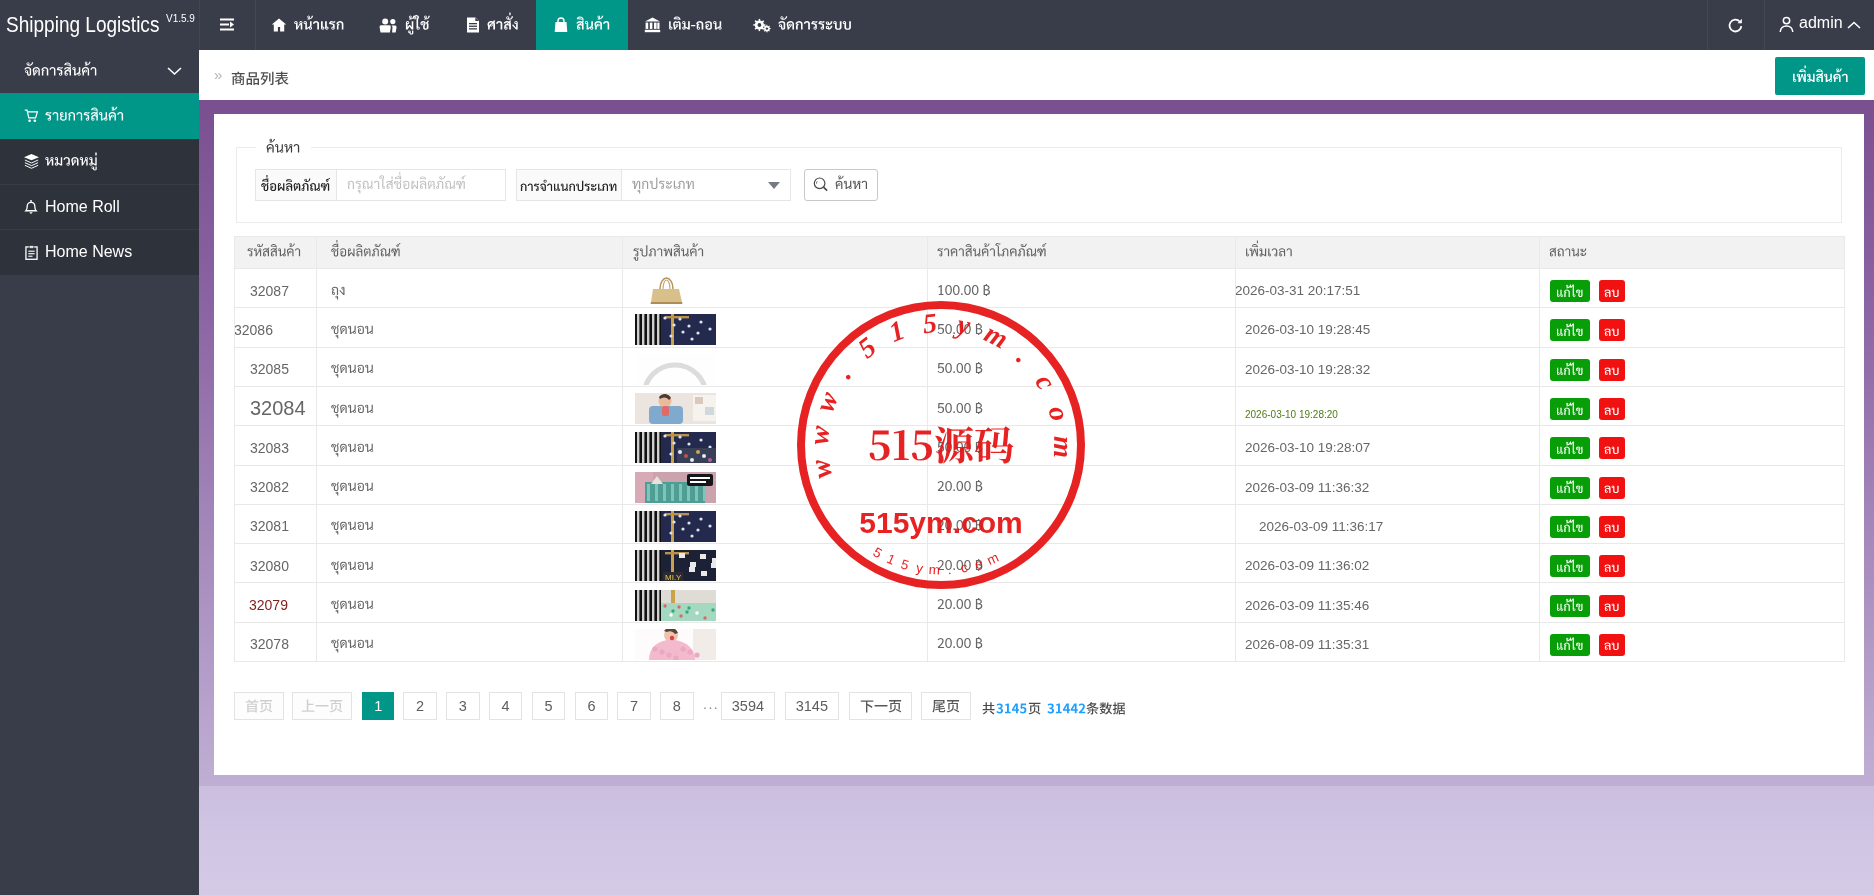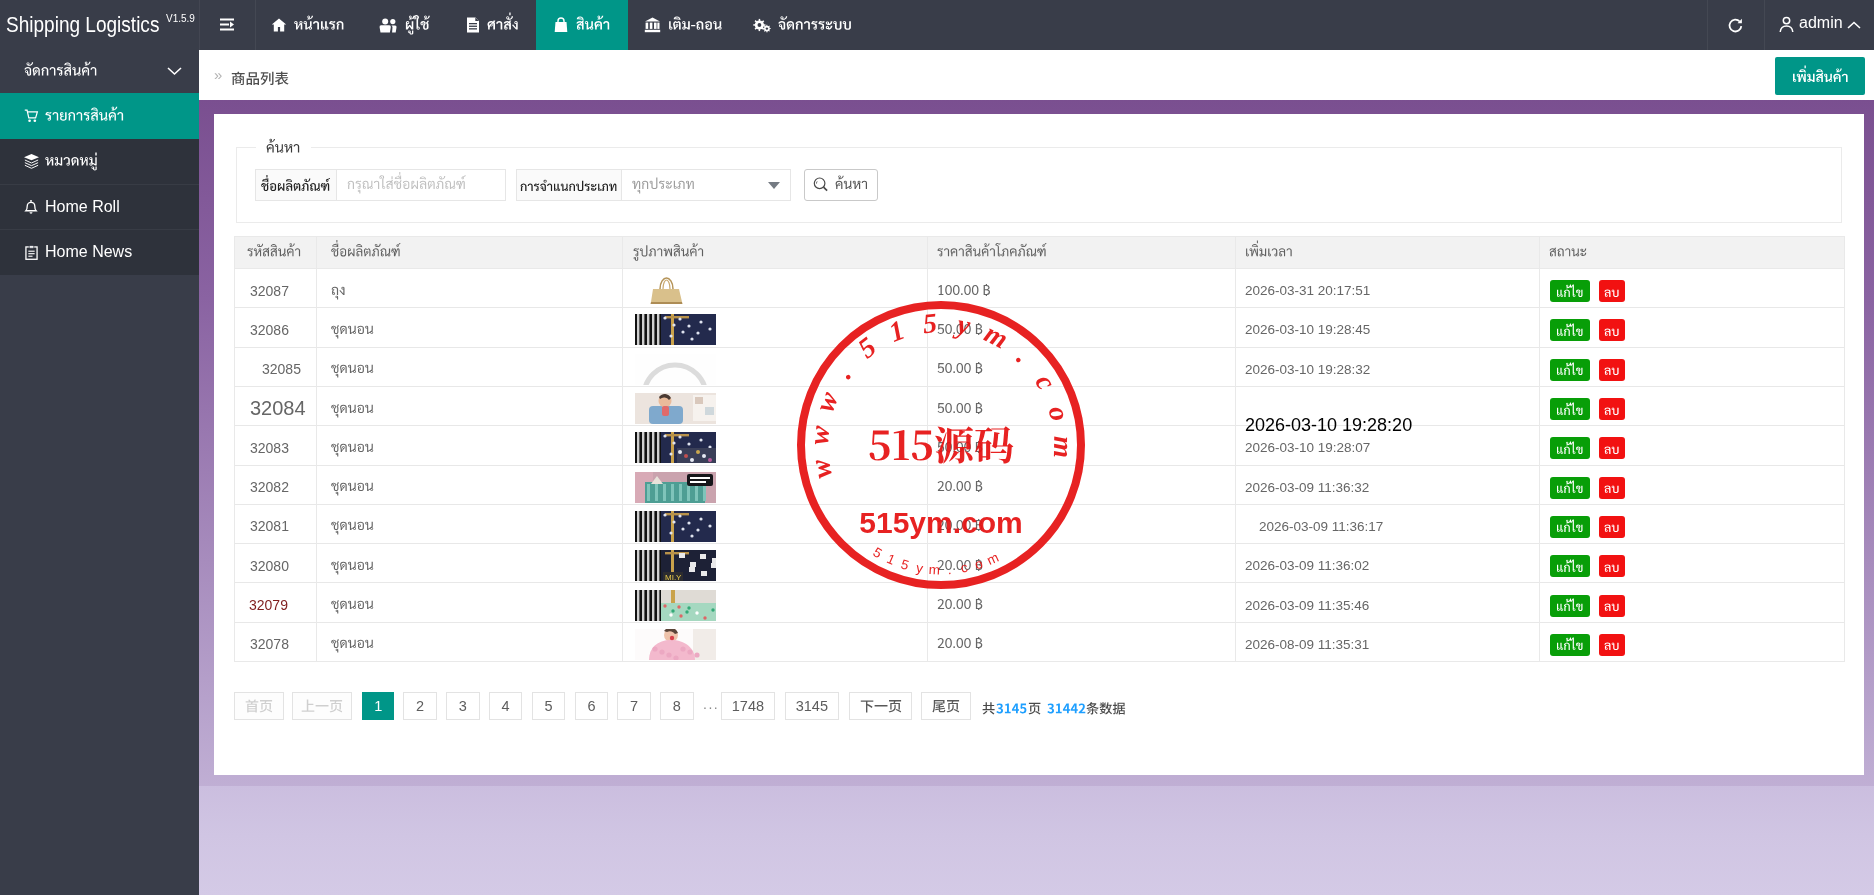--- a/index.html
+++ b/index.html
@@ -269,37 +269,37 @@
         <path d="M25 14c0-7 3.5-11 6.5-11s6.5 4 6.5 11" fill="none" stroke="#b59459" stroke-width="1.5"></path>
         <path d="M28 14c0-6 2-9 3.5-9s3.5 3 3.5 9" fill="none" stroke="#c8a76c" stroke-width="1.2"></path>
       </svg></span>
   </div>
 <div class="abs vc" style="left:927px;top:271.0px;width:308px;height:39.3px">
     <span style="margin-left:10px"><svg width="54" height="26" viewBox="0 0 54 26">
         <path d="M1.8 17.9H3.5V10.6L1.6 11.7V10.6L3.9 9.1H4.8V17.9H6.4V18.9H1.8ZM8.2 14.0Q8.2 11.5 9.1 10.2Q9.9 9.0 11.6 9.0Q13.2 9.0 14.0 10.2Q14.9 11.5 14.9 14.0Q14.9 16.5 14.0 17.8Q13.2 19.0 11.6 19.0Q9.9 19.0 9.1 17.8Q8.2 16.5 8.2 14.0ZM13.6 14.0Q13.6 12.0 13.1 11.0Q12.5 9.9 11.6 9.9Q10.6 9.9 10.0 11.0Q9.5 12.0 9.5 14.0Q9.5 16.0 10.0 17.0Q10.6 18.1 11.6 18.1Q12.5 18.1 13.1 17.0Q13.6 16.0 13.6 14.0ZM15.9 14.0Q15.9 11.5 16.8 10.2Q17.6 9.0 19.2 9.0Q20.9 9.0 21.7 10.2Q22.6 11.5 22.6 14.0Q22.6 16.5 21.7 17.8Q20.9 19.0 19.2 19.0Q17.6 19.0 16.8 17.8Q15.9 16.5 15.9 14.0ZM21.3 14.0Q21.3 12.0 20.8 11.0Q20.2 9.9 19.2 9.9Q18.3 9.9 17.7 11.0Q17.2 12.0 17.2 14.0Q17.2 16.0 17.7 17.0Q18.3 18.1 19.2 18.1Q20.2 18.1 20.8 17.0Q21.3 16.0 21.3 14.0ZM24.0 18.1Q24.0 17.7 24.2 17.5Q24.5 17.2 24.9 17.2Q25.3 17.2 25.5 17.5Q25.7 17.7 25.7 18.1Q25.7 18.5 25.5 18.8Q25.3 19.0 24.9 19.0Q24.5 19.0 24.2 18.8Q24.0 18.5 24.0 18.1ZM27.2 14.0Q27.2 11.5 28.0 10.2Q28.9 9.0 30.5 9.0Q32.1 9.0 32.9 10.2Q33.8 11.5 33.8 14.0Q33.8 16.5 32.9 17.8Q32.1 19.0 30.5 19.0Q28.9 19.0 28.0 17.8Q27.2 16.5 27.2 14.0ZM32.5 14.0Q32.5 12.0 32.0 11.0Q31.5 9.9 30.5 9.9Q29.5 9.9 29.0 11.0Q28.4 12.0 28.4 14.0Q28.4 16.0 29.0 17.0Q29.5 18.1 30.5 18.1Q31.5 18.1 32.0 17.0Q32.5 16.0 32.5 14.0ZM34.9 14.0Q34.9 11.5 35.7 10.2Q36.6 9.0 38.2 9.0Q39.8 9.0 40.6 10.2Q41.5 11.5 41.5 14.0Q41.5 16.5 40.6 17.8Q39.8 19.0 38.2 19.0Q36.6 19.0 35.7 17.8Q34.9 16.5 34.9 14.0ZM40.2 14.0Q40.2 12.0 39.7 11.0Q39.2 9.9 38.2 9.9Q37.2 9.9 36.7 11.0Q36.1 12.0 36.1 14.0Q36.1 16.0 36.7 17.0Q37.2 18.1 38.2 18.1Q39.2 18.1 39.7 17.0Q40.2 16.0 40.2 14.0ZM50.0 18.9V20.0H48.8V18.9H46.6V9.1H48.8V8.1H50.0V9.1Q52.6 9.4 52.6 11.5Q52.6 12.3 52.2 12.8Q51.9 13.3 51.1 13.6V13.7Q52.1 13.9 52.5 14.5Q53.0 15.1 53.0 16.1Q53.0 17.5 52.2 18.2Q51.5 18.8 50.0 18.9ZM47.9 13.2H49.5Q50.4 13.2 50.8 12.8Q51.3 12.4 51.3 11.6Q51.3 10.8 50.8 10.5Q50.3 10.1 49.2 10.1H47.9ZM51.7 16.1Q51.7 15.1 51.1 14.7Q50.5 14.2 49.2 14.2H47.9V17.9H49.7Q51.7 17.9 51.7 16.1Z" fill="#666"></path>
       </svg></span>
   </div>
 <div class="abs vc" style="left:1235px;top:271.0px;width:304px;height:39.3px;color:#666;font-size:13.5px">
-    <span style="margin-left:10px">2026-03-31 20:17:51</span>
+    <span style="">2026-03-31 20:17:51</span>
   </div>
 <div class="abs vc" style="left:1539px;top:271.5px;width:306px;height:39.3px">
     <span class="vc" style="margin-left:11px;width:40px;height:22px;background:#089e08;border-radius:3px;justify-content:center">
       <svg width="28" height="23" viewBox="0 0 28 23">
         <path d="M3.7 15.7Q3.7 16.3 3.4 16.6Q3.0 17.0 2.4 17.0Q1.7 17.0 1.3 16.6Q1.0 16.2 1.0 15.6V9.7H2.2V14.4Q2.3 14.4 2.5 14.4Q3.0 14.4 3.4 14.8Q3.7 15.1 3.7 15.7ZM3.0 15.7Q3.0 15.4 2.9 15.3Q2.7 15.1 2.4 15.1Q2.2 15.1 2.0 15.3Q1.9 15.4 1.9 15.7Q1.9 15.9 2.0 16.1Q2.2 16.3 2.4 16.3Q2.7 16.3 2.9 16.1Q3.0 15.9 3.0 15.7ZM7.2 15.7Q7.2 16.3 6.8 16.6Q6.4 17.0 5.8 17.0Q5.2 17.0 4.8 16.6Q4.4 16.2 4.4 15.6V9.7H5.6V14.4Q5.8 14.4 5.9 14.4Q6.5 14.4 6.8 14.8Q7.2 15.1 7.2 15.7ZM6.5 15.7Q6.5 15.4 6.3 15.3Q6.2 15.1 5.9 15.1Q5.6 15.1 5.5 15.3Q5.3 15.4 5.3 15.7Q5.3 15.9 5.5 16.1Q5.6 16.3 5.9 16.3Q6.2 16.3 6.3 16.1Q6.5 15.9 6.5 15.7ZM8.3 13.8Q8.3 13.3 8.5 13.0Q8.8 12.6 9.2 12.4Q8.7 12.3 7.9 12.2Q7.9 11.4 8.3 10.8Q8.7 10.2 9.4 9.9Q10.1 9.6 11.0 9.6Q11.8 9.6 12.4 9.9Q13.1 10.2 13.4 10.8Q13.8 11.3 13.8 12.1V16.9H12.6V12.2Q12.6 11.4 12.1 11.0Q11.6 10.5 10.9 10.5Q10.2 10.5 9.7 10.8Q9.2 11.1 9.1 11.6Q9.5 11.7 9.9 11.8Q10.3 12.0 10.5 12.2V12.5Q10.1 12.6 9.8 13.0Q9.6 13.3 9.6 13.8V16.9H8.3ZM15.0 5.0Q14.9 6.0 14.3 6.7Q13.7 7.5 12.8 7.9Q11.8 8.3 10.6 8.3H10.1V7.7Q10.4 7.6 10.7 7.4Q11.0 7.2 11.2 6.9H11.1Q10.6 6.9 10.3 6.6Q10.1 6.4 10.1 5.9Q10.1 5.4 10.4 5.1Q10.7 4.8 11.2 4.8Q11.7 4.8 12.0 5.2Q12.3 5.5 12.3 6.0Q12.3 6.3 12.1 6.7Q12.0 7.1 11.7 7.4Q12.6 7.3 13.2 6.6Q13.8 5.9 13.9 5.0ZM11.2 6.4Q11.4 6.4 11.5 6.2Q11.6 6.1 11.6 5.9Q11.6 5.7 11.5 5.6Q11.4 5.5 11.2 5.5Q11.0 5.5 10.8 5.6Q10.7 5.7 10.7 5.9Q10.7 6.1 10.8 6.2Q11.0 6.4 11.2 6.4ZM19.5 15.7Q19.5 16.3 19.1 16.6Q18.7 17.0 18.1 17.0Q17.5 17.0 17.1 16.6Q16.7 16.2 16.7 15.6V6.1L15.3 8.0L14.4 7.7Q14.3 6.4 13.9 4.4H14.9Q15.2 5.8 15.2 6.8L16.8 4.6H17.9V14.4Q18.1 14.4 18.2 14.4Q18.8 14.4 19.1 14.8Q19.5 15.1 19.5 15.7ZM18.8 15.7Q18.8 15.4 18.6 15.3Q18.4 15.1 18.2 15.1Q17.9 15.1 17.8 15.3Q17.6 15.4 17.6 15.7Q17.6 15.9 17.8 16.1Q17.9 16.3 18.2 16.3Q18.4 16.3 18.6 16.1Q18.8 15.9 18.8 15.7ZM26.5 9.7V15.2Q26.5 16.1 26.0 16.5Q25.4 17.0 24.4 17.0Q23.4 17.0 22.8 16.5Q22.3 16.1 22.3 15.2V14.0Q22.3 13.6 22.4 13.4Q22.5 13.1 22.8 12.7Q23.0 12.3 23.2 12.0Q23.3 11.7 23.3 11.4Q23.3 10.9 23.0 10.6Q22.7 10.4 22.2 10.4Q21.6 10.4 21.3 10.6Q21.4 10.6 21.4 10.6Q21.9 10.6 22.3 10.9Q22.6 11.3 22.6 11.8Q22.6 12.3 22.2 12.7Q21.9 13.1 21.3 13.1Q20.7 13.1 20.4 12.7Q20.0 12.2 20.0 11.6Q20.0 10.7 20.6 10.1Q21.2 9.6 22.2 9.6Q23.2 9.6 23.8 10.0Q24.4 10.4 24.4 11.3Q24.4 11.7 24.3 12.1Q24.2 12.4 23.9 12.8Q23.7 13.2 23.6 13.4Q23.5 13.7 23.5 14.0V15.2Q23.5 15.6 23.7 15.8Q24.0 16.0 24.4 16.0Q24.8 16.0 25.0 15.8Q25.3 15.6 25.3 15.2V9.7ZM21.3 11.3Q21.1 11.3 20.9 11.4Q20.8 11.6 20.8 11.8Q20.8 12.1 20.9 12.2Q21.1 12.4 21.3 12.4Q21.6 12.4 21.7 12.2Q21.9 12.1 21.9 11.8Q21.9 11.6 21.7 11.4Q21.6 11.3 21.3 11.3Z" fill="#fff"></path>
       </svg>
     </span>
     <span class="vc" style="margin-left:9px;width:26px;height:22px;background:#f21111;border-radius:3px;justify-content:center">
       <svg width="16" height="23" viewBox="0 0 16 23">
         <path d="M6.5 11.7V16.9H5.2V14.0Q5.2 13.5 4.7 13.2Q4.2 12.8 3.6 12.8Q3.0 12.8 2.5 13.1Q2.1 13.4 2.1 14.0V14.4Q2.2 14.4 2.4 14.4Q3.0 14.4 3.3 14.8Q3.7 15.1 3.7 15.7Q3.7 16.3 3.3 16.6Q2.9 17.0 2.3 17.0Q1.7 17.0 1.3 16.6Q0.9 16.2 0.9 15.6V14.0Q0.9 13.3 1.2 12.9Q1.6 12.4 2.2 12.2Q2.8 11.9 3.5 11.9Q4.0 11.9 4.4 12.1Q4.9 12.2 5.2 12.6V11.7Q5.2 11.2 4.8 10.8Q4.3 10.5 3.5 10.5Q2.7 10.5 2.2 10.8Q1.7 11.1 1.6 11.7H0.4Q0.5 10.7 1.3 10.1Q2.1 9.6 3.5 9.6Q4.9 9.6 5.7 10.1Q6.5 10.7 6.5 11.7ZM2.4 15.1Q2.1 15.1 2.0 15.3Q1.8 15.4 1.8 15.7Q1.8 15.9 2.0 16.1Q2.1 16.3 2.4 16.3Q2.6 16.3 2.8 16.1Q2.9 15.9 2.9 15.7Q2.9 15.4 2.8 15.3Q2.6 15.1 2.4 15.1ZM14.6 9.7V15.3Q14.6 16.1 13.8 16.5Q13.1 17.0 11.9 17.0Q10.6 17.0 9.9 16.5Q9.2 16.1 9.2 15.3V12.1Q9.0 12.1 8.9 12.1Q8.3 12.1 8.0 11.8Q7.6 11.4 7.6 10.8Q7.6 10.3 8.0 9.9Q8.3 9.6 9.0 9.6Q9.6 9.6 10.0 9.9Q10.4 10.3 10.4 10.9V15.1Q10.4 15.5 10.8 15.8Q11.2 16.0 11.9 16.0Q12.5 16.0 12.9 15.8Q13.3 15.5 13.3 15.1V9.7ZM9.5 10.8Q9.5 10.6 9.3 10.4Q9.2 10.3 8.9 10.3Q8.6 10.3 8.5 10.4Q8.3 10.6 8.3 10.8Q8.3 11.1 8.5 11.3Q8.6 11.4 8.9 11.4Q9.2 11.4 9.3 11.3Q9.5 11.1 9.5 10.8Z" fill="#fff"></path>
       </svg>
     </span>
   </div>
 <div class="abs" style="left:234px;top:346.6px;width:1611px;height:1px;background:#e8e8e8"></div>
 <div class="abs vc" style="left:234px;top:310.3px;width:82px;height:39.3px;color:#666;font-size:14px">
-    <span style="margin-left:16px">32086</span>
+    <span style="">32086</span>
   </div>
 <div class="abs vc" style="left:316px;top:310.3px;width:306px;height:39.3px">
     <span style="margin-left:15px"><svg width="43" height="26" viewBox="0 0 43 26">
         <path d="M7.4 13.9V17.1Q7.4 18.0 6.8 18.5Q6.2 19.0 5.1 19.0Q4.0 19.0 3.4 18.5Q2.8 18.0 2.8 17.1V15.5Q2.8 15.1 2.9 14.8Q3.1 14.5 3.3 14.1Q3.6 13.7 3.7 13.4Q3.9 13.0 3.9 12.6Q3.9 12.1 3.5 11.8Q3.2 11.6 2.6 11.6Q1.9 11.6 1.5 11.9Q1.6 11.9 1.8 11.9Q2.3 11.9 2.7 12.2Q3.0 12.6 3.0 13.2Q3.0 13.7 2.7 14.1Q2.3 14.5 1.7 14.5Q1.0 14.5 0.6 14.1Q0.2 13.6 0.2 12.9Q0.2 11.9 0.9 11.3Q1.5 10.7 2.6 10.7Q3.7 10.7 4.3 11.2Q4.9 11.6 4.9 12.6Q4.9 13.0 4.8 13.4Q4.7 13.8 4.4 14.2Q4.2 14.6 4.1 14.9Q4.0 15.2 4.0 15.5V17.1Q4.0 17.6 4.3 17.8Q4.6 18.1 5.1 18.1Q5.7 18.1 6.0 17.8Q6.3 17.6 6.3 17.1V13.9Q6.3 13.5 6.1 13.2Q5.9 13.0 5.5 12.9V12.2Q6.0 12.0 6.3 11.5Q6.6 11.1 6.6 10.3H7.8Q7.8 11.1 7.4 11.7Q7.1 12.3 6.6 12.5Q7.4 12.8 7.4 13.9ZM1.7 12.6Q1.4 12.6 1.2 12.7Q1.1 12.9 1.1 13.2Q1.1 13.5 1.2 13.6Q1.4 13.8 1.7 13.8Q2.0 13.8 2.1 13.6Q2.3 13.5 2.3 13.2Q2.3 12.9 2.1 12.7Q2.0 12.6 1.7 12.6ZM6.2 22.0Q6.0 22.0 5.8 22.0Q5.3 22.0 5.0 21.7Q4.7 21.4 4.7 20.9Q4.7 20.4 5.0 20.1Q5.4 19.7 5.9 19.7Q6.6 19.7 6.9 20.1Q7.3 20.4 7.3 20.9V23.5H6.2ZM6.3 20.9Q6.3 20.7 6.2 20.5Q6.0 20.4 5.8 20.4Q5.6 20.4 5.5 20.5Q5.3 20.7 5.3 20.9Q5.3 21.1 5.5 21.3Q5.6 21.4 5.8 21.4Q6.0 21.4 6.2 21.3Q6.3 21.1 6.3 20.9ZM15.7 13.5V18.9H14.5V13.6Q14.5 12.7 14.0 12.2Q13.4 11.7 12.5 11.7Q11.8 11.7 11.3 11.9Q10.8 12.2 10.5 12.7Q10.2 13.1 10.2 13.6Q10.2 13.9 10.3 14.2Q10.4 14.6 10.6 15.2Q10.7 15.8 10.8 16.1Q10.8 16.5 10.8 16.8V17.0Q11.1 16.6 11.9 15.9L12.2 15.6Q11.8 15.5 11.5 15.2Q11.2 14.9 11.2 14.4Q11.2 13.8 11.5 13.5Q11.9 13.1 12.5 13.1Q13.0 13.1 13.4 13.5Q13.7 13.9 13.7 14.4Q13.7 15.0 13.4 15.4Q13.1 15.9 12.4 16.5Q11.7 17.2 11.3 17.8Q11.0 18.3 10.9 18.9H9.7V16.9Q9.7 16.6 9.4 15.6Q9.3 14.9 9.2 14.4Q9.1 13.9 9.1 13.6Q9.1 12.8 9.5 12.1Q9.9 11.5 10.7 11.1Q11.4 10.7 12.5 10.7Q14.0 10.7 14.9 11.5Q15.7 12.2 15.7 13.5ZM12.5 15.0Q12.7 15.0 12.9 14.8Q13.0 14.6 13.0 14.4Q13.0 14.1 12.9 14.0Q12.7 13.8 12.5 13.8Q12.2 13.8 12.0 14.0Q11.9 14.1 11.9 14.4Q11.9 14.6 12.0 14.8Q12.2 15.0 12.5 15.0ZM25.0 17.5Q25.0 18.2 24.6 18.6Q24.2 19.0 23.6 19.0Q22.9 19.0 22.5 18.6Q22.1 18.2 22.1 17.6V17.5Q21.5 17.8 21.0 18.1Q20.5 18.5 20.2 18.9H18.9V13.5Q18.7 13.6 18.5 13.6Q17.9 13.6 17.5 13.2Q17.1 12.8 17.1 12.1Q17.1 11.5 17.5 11.1Q17.9 10.7 18.6 10.7Q19.3 10.7 19.7 11.1Q20.1 11.5 20.1 12.2V17.7Q20.5 17.3 21.7 16.8Q22.4 16.4 22.8 16.1Q23.2 15.9 23.3 15.6Q23.5 15.3 23.5 14.9V10.8H24.7V15.0Q24.7 15.4 24.5 15.8Q24.4 16.1 24.1 16.3Q24.5 16.5 24.8 16.8Q25.0 17.1 25.0 17.5ZM18.5 12.8Q18.8 12.8 19.0 12.6Q19.2 12.4 19.2 12.1Q19.2 11.8 19.0 11.7Q18.8 11.5 18.5 11.5Q18.2 11.5 18.1 11.7Q17.9 11.8 17.9 12.1Q17.9 12.4 18.1 12.6Q18.2 12.8 18.5 12.8ZM24.2 17.6Q24.2 17.3 24.0 17.1Q23.9 17.0 23.6 17.0Q23.3 17.0 23.1 17.1Q22.9 17.3 22.9 17.6Q22.9 17.9 23.1 18.1Q23.3 18.3 23.6 18.3Q23.9 18.3 24.0 18.1Q24.2 17.9 24.2 17.6ZM32.9 13.1V17.1Q32.9 18.0 32.1 18.5Q31.3 19.0 29.9 19.0Q28.6 19.0 27.8 18.5Q27.0 18.0 27.0 17.1V14.8Q27.0 14.2 27.5 13.8Q27.9 13.3 28.5 13.3Q29.2 13.3 29.6 13.7Q30.0 14.1 30.0 14.8Q30.0 15.4 29.6 15.8Q29.2 16.2 28.6 16.2Q28.4 16.2 28.2 16.1V16.9Q28.2 17.5 28.7 17.8Q29.2 18.1 30.0 18.1Q30.8 18.1 31.2 17.8Q31.7 17.5 31.7 16.9V13.1Q31.7 12.4 31.1 12.1Q30.6 11.7 29.7 11.7Q28.8 11.7 28.2 12.0Q27.6 12.4 27.4 13.0H26.3Q26.4 11.9 27.3 11.3Q28.3 10.7 29.7 10.7Q31.1 10.7 32.0 11.4Q32.9 12.0 32.9 13.1ZM28.0 14.8Q28.0 15.0 28.1 15.2Q28.3 15.4 28.6 15.4Q28.9 15.4 29.1 15.2Q29.3 15.0 29.3 14.8Q29.3 14.5 29.1 14.3Q28.9 14.1 28.6 14.1Q28.3 14.1 28.1 14.3Q28.0 14.5 28.0 14.8ZM42.2 17.5Q42.2 18.2 41.8 18.6Q41.3 19.0 40.7 19.0Q40.1 19.0 39.7 18.6Q39.3 18.2 39.3 17.6V17.5Q38.7 17.8 38.2 18.1Q37.6 18.5 37.3 18.9H36.1V13.5Q35.8 13.6 35.6 13.6Q35.0 13.6 34.6 13.2Q34.2 12.8 34.2 12.1Q34.2 11.5 34.7 11.1Q35.1 10.7 35.7 10.7Q36.4 10.7 36.8 11.1Q37.2 11.5 37.2 12.2V17.7Q37.6 17.3 38.8 16.8Q39.6 16.4 39.9 16.1Q40.3 15.9 40.5 15.6Q40.6 15.3 40.6 14.9V10.8H41.8V15.0Q41.8 15.4 41.7 15.8Q41.5 16.1 41.2 16.3Q41.7 16.5 41.9 16.8Q42.2 17.1 42.2 17.5ZM35.7 12.8Q36.0 12.8 36.1 12.6Q36.3 12.4 36.3 12.1Q36.3 11.8 36.1 11.7Q36.0 11.5 35.7 11.5Q35.4 11.5 35.2 11.7Q35.0 11.8 35.0 12.1Q35.0 12.4 35.2 12.6Q35.4 12.8 35.7 12.8ZM41.4 17.6Q41.4 17.3 41.2 17.1Q41.0 17.0 40.7 17.0Q40.4 17.0 40.2 17.1Q40.1 17.3 40.1 17.6Q40.1 17.9 40.2 18.1Q40.4 18.3 40.7 18.3Q41.0 18.3 41.2 18.1Q41.4 17.9 41.4 17.6Z" fill="#666"></path>
       </svg></span>
   </div>
 <div class="abs vc" style="left:622px;top:310.3px;width:305px;height:39.3px">
     <span style="margin-left:13px;font-size:0"><svg width="81" height="31" viewBox="0 0 81 31">
         <rect x="0" y="0" width="26" height="31" fill="#111"></rect>
         <rect x="2" y="0" width="2.4" height="31" fill="#cfcfcf"></rect>
@@ -336,21 +336,21 @@
         <path d="M3.7 15.7Q3.7 16.3 3.4 16.6Q3.0 17.0 2.4 17.0Q1.7 17.0 1.3 16.6Q1.0 16.2 1.0 15.6V9.7H2.2V14.4Q2.3 14.4 2.5 14.4Q3.0 14.4 3.4 14.8Q3.7 15.1 3.7 15.7ZM3.0 15.7Q3.0 15.4 2.9 15.3Q2.7 15.1 2.4 15.1Q2.2 15.1 2.0 15.3Q1.9 15.4 1.9 15.7Q1.9 15.9 2.0 16.1Q2.2 16.3 2.4 16.3Q2.7 16.3 2.9 16.1Q3.0 15.9 3.0 15.7ZM7.2 15.7Q7.2 16.3 6.8 16.6Q6.4 17.0 5.8 17.0Q5.2 17.0 4.8 16.6Q4.4 16.2 4.4 15.6V9.7H5.6V14.4Q5.8 14.4 5.9 14.4Q6.5 14.4 6.8 14.8Q7.2 15.1 7.2 15.7ZM6.5 15.7Q6.5 15.4 6.3 15.3Q6.2 15.1 5.9 15.1Q5.6 15.1 5.5 15.3Q5.3 15.4 5.3 15.7Q5.3 15.9 5.5 16.1Q5.6 16.3 5.9 16.3Q6.2 16.3 6.3 16.1Q6.5 15.9 6.5 15.7ZM8.3 13.8Q8.3 13.3 8.5 13.0Q8.8 12.6 9.2 12.4Q8.7 12.3 7.9 12.2Q7.9 11.4 8.3 10.8Q8.7 10.2 9.4 9.9Q10.1 9.6 11.0 9.6Q11.8 9.6 12.4 9.9Q13.1 10.2 13.4 10.8Q13.8 11.3 13.8 12.1V16.9H12.6V12.2Q12.6 11.4 12.1 11.0Q11.6 10.5 10.9 10.5Q10.2 10.5 9.7 10.8Q9.2 11.1 9.1 11.6Q9.5 11.7 9.9 11.8Q10.3 12.0 10.5 12.2V12.5Q10.1 12.6 9.8 13.0Q9.6 13.3 9.6 13.8V16.9H8.3ZM15.0 5.0Q14.9 6.0 14.3 6.7Q13.7 7.5 12.8 7.9Q11.8 8.3 10.6 8.3H10.1V7.7Q10.4 7.6 10.7 7.4Q11.0 7.2 11.2 6.9H11.1Q10.6 6.9 10.3 6.6Q10.1 6.4 10.1 5.9Q10.1 5.4 10.4 5.1Q10.7 4.8 11.2 4.8Q11.7 4.8 12.0 5.2Q12.3 5.5 12.3 6.0Q12.3 6.3 12.1 6.7Q12.0 7.1 11.7 7.4Q12.6 7.3 13.2 6.6Q13.8 5.9 13.9 5.0ZM11.2 6.4Q11.4 6.4 11.5 6.2Q11.6 6.1 11.6 5.9Q11.6 5.7 11.5 5.6Q11.4 5.5 11.2 5.5Q11.0 5.5 10.8 5.6Q10.7 5.7 10.7 5.9Q10.7 6.1 10.8 6.2Q11.0 6.4 11.2 6.4ZM19.5 15.7Q19.5 16.3 19.1 16.6Q18.7 17.0 18.1 17.0Q17.5 17.0 17.1 16.6Q16.7 16.2 16.7 15.6V6.1L15.3 8.0L14.4 7.7Q14.3 6.4 13.9 4.4H14.9Q15.2 5.8 15.2 6.8L16.8 4.6H17.9V14.4Q18.1 14.4 18.2 14.4Q18.8 14.4 19.1 14.8Q19.5 15.1 19.5 15.7ZM18.8 15.7Q18.8 15.4 18.6 15.3Q18.4 15.1 18.2 15.1Q17.9 15.1 17.8 15.3Q17.6 15.4 17.6 15.7Q17.6 15.9 17.8 16.1Q17.9 16.3 18.2 16.3Q18.4 16.3 18.6 16.1Q18.8 15.9 18.8 15.7ZM26.5 9.7V15.2Q26.5 16.1 26.0 16.5Q25.4 17.0 24.4 17.0Q23.4 17.0 22.8 16.5Q22.3 16.1 22.3 15.2V14.0Q22.3 13.6 22.4 13.4Q22.5 13.1 22.8 12.7Q23.0 12.3 23.2 12.0Q23.3 11.7 23.3 11.4Q23.3 10.9 23.0 10.6Q22.7 10.4 22.2 10.4Q21.6 10.4 21.3 10.6Q21.4 10.6 21.4 10.6Q21.9 10.6 22.3 10.9Q22.6 11.3 22.6 11.8Q22.6 12.3 22.2 12.7Q21.9 13.1 21.3 13.1Q20.7 13.1 20.4 12.7Q20.0 12.2 20.0 11.6Q20.0 10.7 20.6 10.1Q21.2 9.6 22.2 9.6Q23.2 9.6 23.8 10.0Q24.4 10.4 24.4 11.3Q24.4 11.7 24.3 12.1Q24.2 12.4 23.9 12.8Q23.7 13.2 23.6 13.4Q23.5 13.7 23.5 14.0V15.2Q23.5 15.6 23.7 15.8Q24.0 16.0 24.4 16.0Q24.8 16.0 25.0 15.8Q25.3 15.6 25.3 15.2V9.7ZM21.3 11.3Q21.1 11.3 20.9 11.4Q20.8 11.6 20.8 11.8Q20.8 12.1 20.9 12.2Q21.1 12.4 21.3 12.4Q21.6 12.4 21.7 12.2Q21.9 12.1 21.9 11.8Q21.9 11.6 21.7 11.4Q21.6 11.3 21.3 11.3Z" fill="#fff"></path>
       </svg>
     </span>
     <span class="vc" style="margin-left:9px;width:26px;height:22px;background:#f21111;border-radius:3px;justify-content:center">
       <svg width="16" height="23" viewBox="0 0 16 23">
         <path d="M6.5 11.7V16.9H5.2V14.0Q5.2 13.5 4.7 13.2Q4.2 12.8 3.6 12.8Q3.0 12.8 2.5 13.1Q2.1 13.4 2.1 14.0V14.4Q2.2 14.4 2.4 14.4Q3.0 14.4 3.3 14.8Q3.7 15.1 3.7 15.7Q3.7 16.3 3.3 16.6Q2.9 17.0 2.3 17.0Q1.7 17.0 1.3 16.6Q0.9 16.2 0.9 15.6V14.0Q0.9 13.3 1.2 12.9Q1.6 12.4 2.2 12.2Q2.8 11.9 3.5 11.9Q4.0 11.9 4.4 12.1Q4.9 12.2 5.2 12.6V11.7Q5.2 11.2 4.8 10.8Q4.3 10.5 3.5 10.5Q2.7 10.5 2.2 10.8Q1.7 11.1 1.6 11.7H0.4Q0.5 10.7 1.3 10.1Q2.1 9.6 3.5 9.6Q4.9 9.6 5.7 10.1Q6.5 10.7 6.5 11.7ZM2.4 15.1Q2.1 15.1 2.0 15.3Q1.8 15.4 1.8 15.7Q1.8 15.9 2.0 16.1Q2.1 16.3 2.4 16.3Q2.6 16.3 2.8 16.1Q2.9 15.9 2.9 15.7Q2.9 15.4 2.8 15.3Q2.6 15.1 2.4 15.1ZM14.6 9.7V15.3Q14.6 16.1 13.8 16.5Q13.1 17.0 11.9 17.0Q10.6 17.0 9.9 16.5Q9.2 16.1 9.2 15.3V12.1Q9.0 12.1 8.9 12.1Q8.3 12.1 8.0 11.8Q7.6 11.4 7.6 10.8Q7.6 10.3 8.0 9.9Q8.3 9.6 9.0 9.6Q9.6 9.6 10.0 9.9Q10.4 10.3 10.4 10.9V15.1Q10.4 15.5 10.8 15.8Q11.2 16.0 11.9 16.0Q12.5 16.0 12.9 15.8Q13.3 15.5 13.3 15.1V9.7ZM9.5 10.8Q9.5 10.6 9.3 10.4Q9.2 10.3 8.9 10.3Q8.6 10.3 8.5 10.4Q8.3 10.6 8.3 10.8Q8.3 11.1 8.5 11.3Q8.6 11.4 8.9 11.4Q9.2 11.4 9.3 11.3Q9.5 11.1 9.5 10.8Z" fill="#fff"></path>
       </svg>
     </span>
   </div>
 <div class="abs" style="left:234px;top:385.9px;width:1611px;height:1px;background:#e8e8e8"></div>
-<div class="abs vc" style="left:246px;top:349.6px;width:82px;height:39.3px;color:#666;font-size:14px">
+<div class="abs vc" style="left:234px;top:349.6px;width:82px;height:39.3px;color:#666;font-size:14px">
     <span style="margin-left:16px">32085</span>
   </div>
 <div class="abs vc" style="left:316px;top:349.6px;width:306px;height:39.3px">
     <span style="margin-left:15px"><svg width="43" height="26" viewBox="0 0 43 26">
         <path d="M7.4 13.9V17.1Q7.4 18.0 6.8 18.5Q6.2 19.0 5.1 19.0Q4.0 19.0 3.4 18.5Q2.8 18.0 2.8 17.1V15.5Q2.8 15.1 2.9 14.8Q3.1 14.5 3.3 14.1Q3.6 13.7 3.7 13.4Q3.9 13.0 3.9 12.6Q3.9 12.1 3.5 11.8Q3.2 11.6 2.6 11.6Q1.9 11.6 1.5 11.9Q1.6 11.9 1.8 11.9Q2.3 11.9 2.7 12.2Q3.0 12.6 3.0 13.2Q3.0 13.7 2.7 14.1Q2.3 14.5 1.7 14.5Q1.0 14.5 0.6 14.1Q0.2 13.6 0.2 12.9Q0.2 11.9 0.9 11.3Q1.5 10.7 2.6 10.7Q3.7 10.7 4.3 11.2Q4.9 11.6 4.9 12.6Q4.9 13.0 4.8 13.4Q4.7 13.8 4.4 14.2Q4.2 14.6 4.1 14.9Q4.0 15.2 4.0 15.5V17.1Q4.0 17.6 4.3 17.8Q4.6 18.1 5.1 18.1Q5.7 18.1 6.0 17.8Q6.3 17.6 6.3 17.1V13.9Q6.3 13.5 6.1 13.2Q5.9 13.0 5.5 12.9V12.2Q6.0 12.0 6.3 11.5Q6.6 11.1 6.6 10.3H7.8Q7.8 11.1 7.4 11.7Q7.1 12.3 6.6 12.5Q7.4 12.8 7.4 13.9ZM1.7 12.6Q1.4 12.6 1.2 12.7Q1.1 12.9 1.1 13.2Q1.1 13.5 1.2 13.6Q1.4 13.8 1.7 13.8Q2.0 13.8 2.1 13.6Q2.3 13.5 2.3 13.2Q2.3 12.9 2.1 12.7Q2.0 12.6 1.7 12.6ZM6.2 22.0Q6.0 22.0 5.8 22.0Q5.3 22.0 5.0 21.7Q4.7 21.4 4.7 20.9Q4.7 20.4 5.0 20.1Q5.4 19.7 5.9 19.7Q6.6 19.7 6.9 20.1Q7.3 20.4 7.3 20.9V23.5H6.2ZM6.3 20.9Q6.3 20.7 6.2 20.5Q6.0 20.4 5.8 20.4Q5.6 20.4 5.5 20.5Q5.3 20.7 5.3 20.9Q5.3 21.1 5.5 21.3Q5.6 21.4 5.8 21.4Q6.0 21.4 6.2 21.3Q6.3 21.1 6.3 20.9ZM15.7 13.5V18.9H14.5V13.6Q14.5 12.7 14.0 12.2Q13.4 11.7 12.5 11.7Q11.8 11.7 11.3 11.9Q10.8 12.2 10.5 12.7Q10.2 13.1 10.2 13.6Q10.2 13.9 10.3 14.2Q10.4 14.6 10.6 15.2Q10.7 15.8 10.8 16.1Q10.8 16.5 10.8 16.8V17.0Q11.1 16.6 11.9 15.9L12.2 15.6Q11.8 15.5 11.5 15.2Q11.2 14.9 11.2 14.4Q11.2 13.8 11.5 13.5Q11.9 13.1 12.5 13.1Q13.0 13.1 13.4 13.5Q13.7 13.9 13.7 14.4Q13.7 15.0 13.4 15.4Q13.1 15.9 12.4 16.5Q11.7 17.2 11.3 17.8Q11.0 18.3 10.9 18.9H9.7V16.9Q9.7 16.6 9.4 15.6Q9.3 14.9 9.2 14.4Q9.1 13.9 9.1 13.6Q9.1 12.8 9.5 12.1Q9.9 11.5 10.7 11.1Q11.4 10.7 12.5 10.7Q14.0 10.7 14.9 11.5Q15.7 12.2 15.7 13.5ZM12.5 15.0Q12.7 15.0 12.9 14.8Q13.0 14.6 13.0 14.4Q13.0 14.1 12.9 14.0Q12.7 13.8 12.5 13.8Q12.2 13.8 12.0 14.0Q11.9 14.1 11.9 14.4Q11.9 14.6 12.0 14.8Q12.2 15.0 12.5 15.0ZM25.0 17.5Q25.0 18.2 24.6 18.6Q24.2 19.0 23.6 19.0Q22.9 19.0 22.5 18.6Q22.1 18.2 22.1 17.6V17.5Q21.5 17.8 21.0 18.1Q20.5 18.5 20.2 18.9H18.9V13.5Q18.7 13.6 18.5 13.6Q17.9 13.6 17.5 13.2Q17.1 12.8 17.1 12.1Q17.1 11.5 17.5 11.1Q17.9 10.7 18.6 10.7Q19.3 10.7 19.7 11.1Q20.1 11.5 20.1 12.2V17.7Q20.5 17.3 21.7 16.8Q22.4 16.4 22.8 16.1Q23.2 15.9 23.3 15.6Q23.5 15.3 23.5 14.9V10.8H24.7V15.0Q24.7 15.4 24.5 15.8Q24.4 16.1 24.1 16.3Q24.5 16.5 24.8 16.8Q25.0 17.1 25.0 17.5ZM18.5 12.8Q18.8 12.8 19.0 12.6Q19.2 12.4 19.2 12.1Q19.2 11.8 19.0 11.7Q18.8 11.5 18.5 11.5Q18.2 11.5 18.1 11.7Q17.9 11.8 17.9 12.1Q17.9 12.4 18.1 12.6Q18.2 12.8 18.5 12.8ZM24.2 17.6Q24.2 17.3 24.0 17.1Q23.9 17.0 23.6 17.0Q23.3 17.0 23.1 17.1Q22.9 17.3 22.9 17.6Q22.9 17.9 23.1 18.1Q23.3 18.3 23.6 18.3Q23.9 18.3 24.0 18.1Q24.2 17.9 24.2 17.6ZM32.9 13.1V17.1Q32.9 18.0 32.1 18.5Q31.3 19.0 29.9 19.0Q28.6 19.0 27.8 18.5Q27.0 18.0 27.0 17.1V14.8Q27.0 14.2 27.5 13.8Q27.9 13.3 28.5 13.3Q29.2 13.3 29.6 13.7Q30.0 14.1 30.0 14.8Q30.0 15.4 29.6 15.8Q29.2 16.2 28.6 16.2Q28.4 16.2 28.2 16.1V16.9Q28.2 17.5 28.7 17.8Q29.2 18.1 30.0 18.1Q30.8 18.1 31.2 17.8Q31.7 17.5 31.7 16.9V13.1Q31.7 12.4 31.1 12.1Q30.6 11.7 29.7 11.7Q28.8 11.7 28.2 12.0Q27.6 12.4 27.4 13.0H26.3Q26.4 11.9 27.3 11.3Q28.3 10.7 29.7 10.7Q31.1 10.7 32.0 11.4Q32.9 12.0 32.9 13.1ZM28.0 14.8Q28.0 15.0 28.1 15.2Q28.3 15.4 28.6 15.4Q28.9 15.4 29.1 15.2Q29.3 15.0 29.3 14.8Q29.3 14.5 29.1 14.3Q28.9 14.1 28.6 14.1Q28.3 14.1 28.1 14.3Q28.0 14.5 28.0 14.8ZM42.2 17.5Q42.2 18.2 41.8 18.6Q41.3 19.0 40.7 19.0Q40.1 19.0 39.7 18.6Q39.3 18.2 39.3 17.6V17.5Q38.7 17.8 38.2 18.1Q37.6 18.5 37.3 18.9H36.1V13.5Q35.8 13.6 35.6 13.6Q35.0 13.6 34.6 13.2Q34.2 12.8 34.2 12.1Q34.2 11.5 34.7 11.1Q35.1 10.7 35.7 10.7Q36.4 10.7 36.8 11.1Q37.2 11.5 37.2 12.2V17.7Q37.6 17.3 38.8 16.8Q39.6 16.4 39.9 16.1Q40.3 15.9 40.5 15.6Q40.6 15.3 40.6 14.9V10.8H41.8V15.0Q41.8 15.4 41.7 15.8Q41.5 16.1 41.2 16.3Q41.7 16.5 41.9 16.8Q42.2 17.1 42.2 17.5ZM35.7 12.8Q36.0 12.8 36.1 12.6Q36.3 12.4 36.3 12.1Q36.3 11.8 36.1 11.7Q36.0 11.5 35.7 11.5Q35.4 11.5 35.2 11.7Q35.0 11.8 35.0 12.1Q35.0 12.4 35.2 12.6Q35.4 12.8 35.7 12.8ZM41.4 17.6Q41.4 17.3 41.2 17.1Q41.0 17.0 40.7 17.0Q40.4 17.0 40.2 17.1Q40.1 17.3 40.1 17.6Q40.1 17.9 40.2 18.1Q40.4 18.3 40.7 18.3Q41.0 18.3 41.2 18.1Q41.4 17.9 41.4 17.6Z" fill="#666"></path>
       </svg></span>
   </div>
 <div class="abs vc" style="left:622px;top:349.6px;width:305px;height:39.3px">
     <span style="margin-left:13px;font-size:0"><svg width="81" height="31" viewBox="0 0 81 31">
         <rect width="81" height="31" fill="#fefefe"></rect>
@@ -396,21 +396,21 @@
         <circle cx="30" cy="8" r="6.5" fill="#e9bb9b"></circle>
         <path d="M24 4a7 7 0 0 1 12 1l-2 2a6 6 0 0 0-9-1z" fill="#4a3a33"></path>
         <rect x="27" y="13" width="7" height="10" rx="2" fill="#e06a6a"></rect>
       </svg></span>
   </div>
 <div class="abs vc" style="left:927px;top:388.9px;width:308px;height:39.3px">
     <span style="margin-left:10px"><svg width="46" height="26" viewBox="0 0 46 26">
         <path d="M0.6 17.6 1.2 16.8Q1.7 17.3 2.3 17.7Q2.9 18.0 3.6 18.0Q4.6 18.0 5.2 17.4Q5.7 16.7 5.7 15.7Q5.7 14.6 5.2 14.0Q4.7 13.5 3.8 13.5Q3.3 13.5 2.8 13.7Q2.3 14.0 2.0 14.4H1.0L1.4 9.1H6.7V10.2H2.6L2.3 13.0Q2.6 12.8 3.1 12.6Q3.6 12.4 4.1 12.4Q5.5 12.4 6.3 13.3Q7.1 14.2 7.1 15.6Q7.1 16.7 6.7 17.4Q6.2 18.2 5.5 18.6Q4.7 19.0 3.7 19.0Q2.7 19.0 1.9 18.6Q1.1 18.3 0.6 17.6ZM8.2 14.0Q8.2 11.5 9.1 10.2Q9.9 9.0 11.6 9.0Q13.2 9.0 14.0 10.2Q14.9 11.5 14.9 14.0Q14.9 16.5 14.0 17.8Q13.2 19.0 11.6 19.0Q9.9 19.0 9.1 17.8Q8.2 16.5 8.2 14.0ZM13.6 14.0Q13.6 12.0 13.1 11.0Q12.5 9.9 11.6 9.9Q10.6 9.9 10.0 11.0Q9.5 12.0 9.5 14.0Q9.5 16.0 10.0 17.0Q10.6 18.1 11.6 18.1Q12.5 18.1 13.1 17.0Q13.6 16.0 13.6 14.0ZM16.3 18.1Q16.3 17.7 16.5 17.5Q16.8 17.2 17.2 17.2Q17.6 17.2 17.8 17.5Q18.0 17.7 18.0 18.1Q18.0 18.5 17.8 18.8Q17.6 19.0 17.2 19.0Q16.8 19.0 16.5 18.8Q16.3 18.5 16.3 18.1ZM19.5 14.0Q19.5 11.5 20.3 10.2Q21.2 9.0 22.8 9.0Q24.4 9.0 25.2 10.2Q26.1 11.5 26.1 14.0Q26.1 16.5 25.2 17.8Q24.4 19.0 22.8 19.0Q21.2 19.0 20.3 17.8Q19.5 16.5 19.5 14.0ZM24.8 14.0Q24.8 12.0 24.3 11.0Q23.8 9.9 22.8 9.9Q21.8 9.9 21.3 11.0Q20.7 12.0 20.7 14.0Q20.7 16.0 21.3 17.0Q21.8 18.1 22.8 18.1Q23.8 18.1 24.3 17.0Q24.8 16.0 24.8 14.0ZM27.2 14.0Q27.2 11.5 28.0 10.2Q28.9 9.0 30.5 9.0Q32.1 9.0 32.9 10.2Q33.8 11.5 33.8 14.0Q33.8 16.5 32.9 17.8Q32.1 19.0 30.5 19.0Q28.9 19.0 28.0 17.8Q27.2 16.5 27.2 14.0ZM32.5 14.0Q32.5 12.0 32.0 11.0Q31.5 9.9 30.5 9.9Q29.5 9.9 29.0 11.0Q28.4 12.0 28.4 14.0Q28.4 16.0 29.0 17.0Q29.5 18.1 30.5 18.1Q31.5 18.1 32.0 17.0Q32.5 16.0 32.5 14.0ZM42.3 18.9V20.0H41.1V18.9H38.9V9.1H41.1V8.1H42.3V9.1Q44.9 9.4 44.9 11.5Q44.9 12.3 44.5 12.8Q44.2 13.3 43.4 13.6V13.7Q44.4 13.9 44.8 14.5Q45.3 15.1 45.3 16.1Q45.3 17.5 44.5 18.2Q43.8 18.8 42.3 18.9ZM40.2 13.2H41.8Q42.7 13.2 43.1 12.8Q43.6 12.4 43.6 11.6Q43.6 10.8 43.1 10.5Q42.6 10.1 41.5 10.1H40.2ZM44.0 16.1Q44.0 15.1 43.4 14.7Q42.8 14.2 41.5 14.2H40.2V17.9H42.0Q44.0 17.9 44.0 16.1Z" fill="#666"></path>
       </svg></span>
   </div>
-<div class="abs vc" style="left:1235px;top:406px;width:304px;height:39.3px;color:#000000;font-size:18px">
+<div class="abs vc" style="left:1235px;top:395px;width:304px;height:39.3px;color:#4d7c0f;font-size:10px">
     <span style="margin-left:10px">2026-03-10 19:28:20</span>
   </div>
 <div class="abs vc" style="left:1539px;top:389.4px;width:306px;height:39.3px">
     <span class="vc" style="margin-left:11px;width:40px;height:22px;background:#089e08;border-radius:3px;justify-content:center">
       <svg width="28" height="23" viewBox="0 0 28 23">
         <path d="M3.7 15.7Q3.7 16.3 3.4 16.6Q3.0 17.0 2.4 17.0Q1.7 17.0 1.3 16.6Q1.0 16.2 1.0 15.6V9.7H2.2V14.4Q2.3 14.4 2.5 14.4Q3.0 14.4 3.4 14.8Q3.7 15.1 3.7 15.7ZM3.0 15.7Q3.0 15.4 2.9 15.3Q2.7 15.1 2.4 15.1Q2.2 15.1 2.0 15.3Q1.9 15.4 1.9 15.7Q1.9 15.9 2.0 16.1Q2.2 16.3 2.4 16.3Q2.7 16.3 2.9 16.1Q3.0 15.9 3.0 15.7ZM7.2 15.7Q7.2 16.3 6.8 16.6Q6.4 17.0 5.8 17.0Q5.2 17.0 4.8 16.6Q4.4 16.2 4.4 15.6V9.7H5.6V14.4Q5.8 14.4 5.9 14.4Q6.5 14.4 6.8 14.8Q7.2 15.1 7.2 15.7ZM6.5 15.7Q6.5 15.4 6.3 15.3Q6.2 15.1 5.9 15.1Q5.6 15.1 5.5 15.3Q5.3 15.4 5.3 15.7Q5.3 15.9 5.5 16.1Q5.6 16.3 5.9 16.3Q6.2 16.3 6.3 16.1Q6.5 15.9 6.5 15.7ZM8.3 13.8Q8.3 13.3 8.5 13.0Q8.8 12.6 9.2 12.4Q8.7 12.3 7.9 12.2Q7.9 11.4 8.3 10.8Q8.7 10.2 9.4 9.9Q10.1 9.6 11.0 9.6Q11.8 9.6 12.4 9.9Q13.1 10.2 13.4 10.8Q13.8 11.3 13.8 12.1V16.9H12.6V12.2Q12.6 11.4 12.1 11.0Q11.6 10.5 10.9 10.5Q10.2 10.5 9.7 10.8Q9.2 11.1 9.1 11.6Q9.5 11.7 9.9 11.8Q10.3 12.0 10.5 12.2V12.5Q10.1 12.6 9.8 13.0Q9.6 13.3 9.6 13.8V16.9H8.3ZM15.0 5.0Q14.9 6.0 14.3 6.7Q13.7 7.5 12.8 7.9Q11.8 8.3 10.6 8.3H10.1V7.7Q10.4 7.6 10.7 7.4Q11.0 7.2 11.2 6.9H11.1Q10.6 6.9 10.3 6.6Q10.1 6.4 10.1 5.9Q10.1 5.4 10.4 5.1Q10.7 4.8 11.2 4.8Q11.7 4.8 12.0 5.2Q12.3 5.5 12.3 6.0Q12.3 6.3 12.1 6.7Q12.0 7.1 11.7 7.4Q12.6 7.3 13.2 6.6Q13.8 5.9 13.9 5.0ZM11.2 6.4Q11.4 6.4 11.5 6.2Q11.6 6.1 11.6 5.9Q11.6 5.7 11.5 5.6Q11.4 5.5 11.2 5.5Q11.0 5.5 10.8 5.6Q10.7 5.7 10.7 5.9Q10.7 6.1 10.8 6.2Q11.0 6.4 11.2 6.4ZM19.5 15.7Q19.5 16.3 19.1 16.6Q18.7 17.0 18.1 17.0Q17.5 17.0 17.1 16.6Q16.7 16.2 16.7 15.6V6.1L15.3 8.0L14.4 7.7Q14.3 6.4 13.9 4.4H14.9Q15.2 5.8 15.2 6.8L16.8 4.6H17.9V14.4Q18.1 14.4 18.2 14.4Q18.8 14.4 19.1 14.8Q19.5 15.1 19.5 15.7ZM18.8 15.7Q18.8 15.4 18.6 15.3Q18.4 15.1 18.2 15.1Q17.9 15.1 17.8 15.3Q17.6 15.4 17.6 15.7Q17.6 15.9 17.8 16.1Q17.9 16.3 18.2 16.3Q18.4 16.3 18.6 16.1Q18.8 15.9 18.8 15.7ZM26.5 9.7V15.2Q26.5 16.1 26.0 16.5Q25.4 17.0 24.4 17.0Q23.4 17.0 22.8 16.5Q22.3 16.1 22.3 15.2V14.0Q22.3 13.6 22.4 13.4Q22.5 13.1 22.8 12.7Q23.0 12.3 23.2 12.0Q23.3 11.7 23.3 11.4Q23.3 10.9 23.0 10.6Q22.7 10.4 22.2 10.4Q21.6 10.4 21.3 10.6Q21.4 10.6 21.4 10.6Q21.9 10.6 22.3 10.9Q22.6 11.3 22.6 11.8Q22.6 12.3 22.2 12.7Q21.9 13.1 21.3 13.1Q20.7 13.1 20.4 12.7Q20.0 12.2 20.0 11.6Q20.0 10.7 20.6 10.1Q21.2 9.6 22.2 9.6Q23.2 9.6 23.8 10.0Q24.4 10.4 24.4 11.3Q24.4 11.7 24.3 12.1Q24.2 12.4 23.9 12.8Q23.7 13.2 23.6 13.4Q23.5 13.7 23.5 14.0V15.2Q23.5 15.6 23.7 15.8Q24.0 16.0 24.4 16.0Q24.8 16.0 25.0 15.8Q25.3 15.6 25.3 15.2V9.7ZM21.3 11.3Q21.1 11.3 20.9 11.4Q20.8 11.6 20.8 11.8Q20.8 12.1 20.9 12.2Q21.1 12.4 21.3 12.4Q21.6 12.4 21.7 12.2Q21.9 12.1 21.9 11.8Q21.9 11.6 21.7 11.4Q21.6 11.3 21.3 11.3Z" fill="#fff"></path>
       </svg>
     </span>
     <span class="vc" style="margin-left:9px;width:26px;height:22px;background:#f21111;border-radius:3px;justify-content:center">
       <svg width="16" height="23" viewBox="0 0 16 23">
@@ -761,21 +761,21 @@
     <span style="color:#5d5d5d;font-size:14.5px">6</span>
   </div>
 <div class="abs vc" style="left:617.2px;top:691.5px;width:33.5px;height:28.5px;background:#fff;border:1px solid #e3e3e3;box-sizing:border-box;justify-content:center">
     <span style="color:#5d5d5d;font-size:14.5px">7</span>
   </div>
 <div class="abs vc" style="left:660px;top:691.5px;width:33.5px;height:28.5px;background:#fff;border:1px solid #e3e3e3;box-sizing:border-box;justify-content:center">
     <span style="color:#5d5d5d;font-size:14.5px">8</span>
   </div>
 <div class="abs" style="left:703px;top:695.5px;width:14px;color:#8a8a8a;font-size:14px;letter-spacing:1.5px">...</div>
 <div class="abs vc" style="left:720.7px;top:691.5px;width:54.5px;height:28.5px;background:#fff;border:1px solid #e3e3e3;box-sizing:border-box;justify-content:center">
-    <span style="color:#5d5d5d;font-size:14.5px">1748</span>
+    <span style="color:#5d5d5d;font-size:14.5px">3594</span>
   </div>
 <div class="abs vc" style="left:785.1px;top:691.5px;width:53.5px;height:28.5px;background:#fff;border:1px solid #e3e3e3;box-sizing:border-box;justify-content:center">
     <span style="color:#5d5d5d;font-size:14.5px">3145</span>
   </div>
 <div class="abs vc" style="left:849px;top:691.5px;width:63px;height:28.5px;background:#fff;border:1px solid #e3e3e3;box-sizing:border-box;justify-content:center">
     <svg width="42" height="21" viewBox="0 0 42 21">
       <path d="M0.8 5.4H13.3V6.8H0.8ZM6.0 6.6H7.4V17.4H6.0ZM6.8 9.9 7.7 8.9Q8.3 9.2 9.0 9.6Q9.6 9.9 10.3 10.3Q11.0 10.7 11.6 11.1Q12.2 11.5 12.6 11.8L11.6 13.0Q11.2 12.7 10.7 12.3Q10.1 11.9 9.4 11.5Q8.8 11.1 8.1 10.7Q7.4 10.3 6.8 9.9ZM14.6 10.1H27.5V11.5H14.6ZM29.0 5.1H41.1V6.4H29.0ZM34.2 5.8 35.7 6.0Q35.5 6.6 35.1 7.3Q34.8 7.9 34.6 8.4L33.4 8.1Q33.6 7.8 33.7 7.4Q33.9 7.0 34.0 6.5Q34.1 6.1 34.2 5.8ZM34.4 9.8H35.7V12.4Q35.7 13.0 35.6 13.6Q35.4 14.1 35.1 14.7Q34.7 15.2 34.0 15.7Q33.3 16.2 32.2 16.7Q31.1 17.1 29.5 17.4Q29.4 17.3 29.2 17.1Q29.1 16.9 29.0 16.7Q28.8 16.5 28.6 16.4Q30.2 16.1 31.2 15.7Q32.2 15.3 32.8 14.9Q33.5 14.5 33.8 14.1Q34.1 13.7 34.2 13.3Q34.4 12.8 34.4 12.4ZM35.6 14.8 36.3 13.9Q36.9 14.1 37.6 14.5Q38.3 14.8 38.9 15.1Q39.6 15.5 40.2 15.8Q40.8 16.1 41.2 16.4L40.4 17.4Q40.0 17.2 39.4 16.8Q38.9 16.5 38.2 16.1Q37.5 15.7 36.8 15.4Q36.2 15.1 35.6 14.8ZM30.3 7.9H39.9V14.4H38.5V9.1H31.6V14.4H30.3Z" fill="#595959"></path>
     </svg>
   </div>
 <div class="abs vc" style="left:921.2px;top:691.5px;width:49.5px;height:28.5px;background:#fff;border:1px solid #e3e3e3;box-sizing:border-box;justify-content:center">

